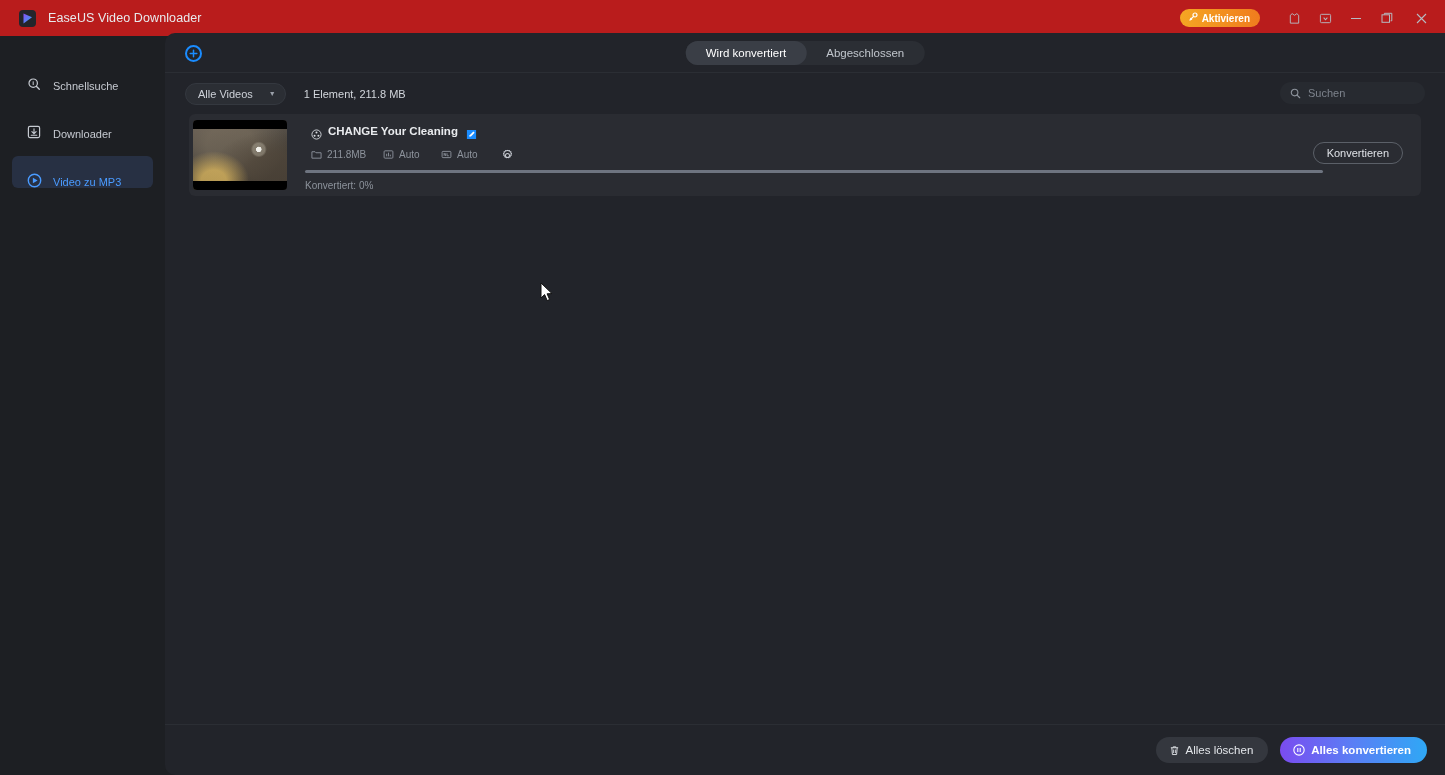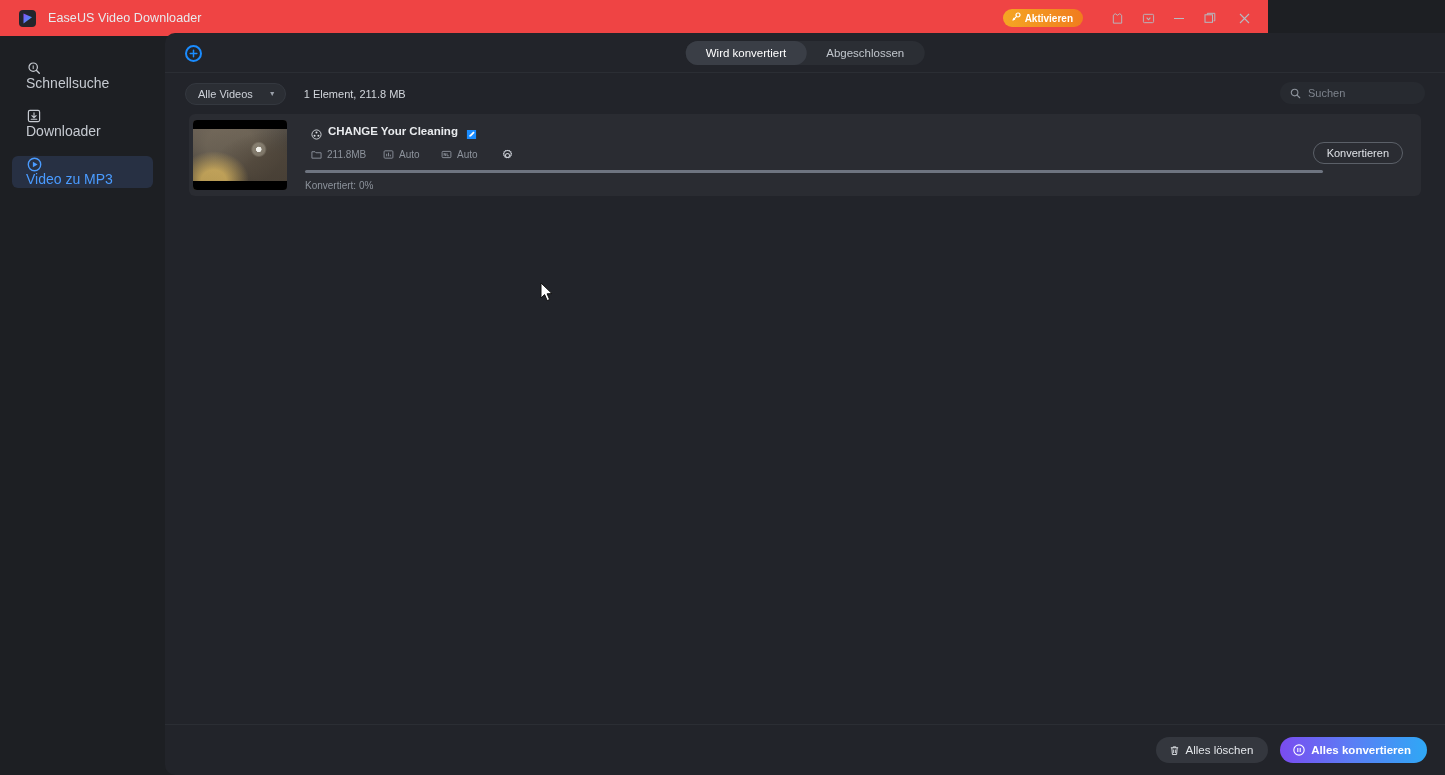--- a/index.html
+++ b/index.html
@@ -7,22 +7,22 @@
     width: 1445px; height: 775px;
     background: #1d1f23;
     font-family: "Liberation Sans", sans-serif;
     overflow: hidden;
     -webkit-font-smoothing: antialiased;
   }
   .app { position: relative; width: 1445px; height: 775px; background: #1d1f23; }
 
   
   .titlebar {
-    position: absolute; left: 0; top: 0; width: 1268px; height: 36px;
-    background: #ef4444; display: flex; align-items: center;
+    position: absolute; left: 0; top: 0; width: 1445px; height: 36px;
+    background: #b91c1c; display: flex; align-items: center;
   }
   .logo {
     margin-left: 19px; width: 17px; height: 17px; border-radius: 4px;
     background: #23252b; display: flex; align-items: center; justify-content: center;
   }
   .logo svg { display: block; }
   .app-title {
     margin-left: 12px; font-size: 12.5px; color: #e8eaed; letter-spacing: .1px;
   }
   .tb-right {
@@ -43,23 +43,23 @@
   }
   .tb-icon.wide { width: 32px; }
 
   
   .sidebar {
     position: absolute; left: 0; top: 36px; width: 165px; height: 739px;
     background: #1d1f23; padding-top: 24px;
   }
   .nav-item {
     position: relative; height: 32px; margin: 0 12px 16px 12px;
-    border-radius: 6px; display: flex; align-items: flex-start;
+    border-radius: 6px; display: flex; align-items: flex-end;
     padding-left: 14px; cursor: pointer;
-    color: #c6cad1; font-size: 14px; flex-direction: column;
+    color: #c6cad1; font-size: 11px;
   }
   .nav-item.active { background: #273043; color: #4a9bff; }
   .nav-ico {
     width: 16px; height: 16px; margin-right: 11px;
     display: flex; align-items: center; justify-content: center; flex: 0 0 16px;
   }
   .nav-label { line-height: 1; }
 
   
   .content {

